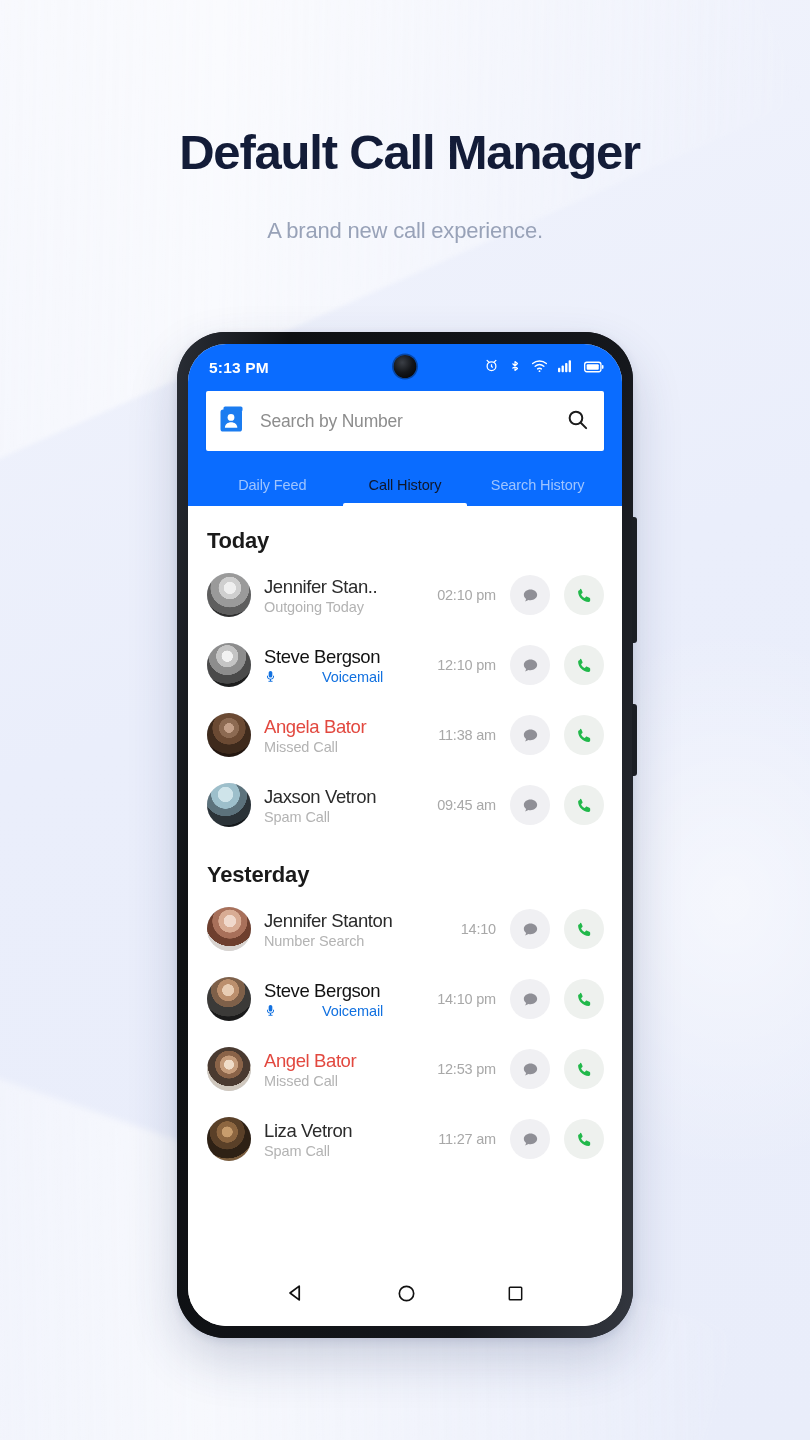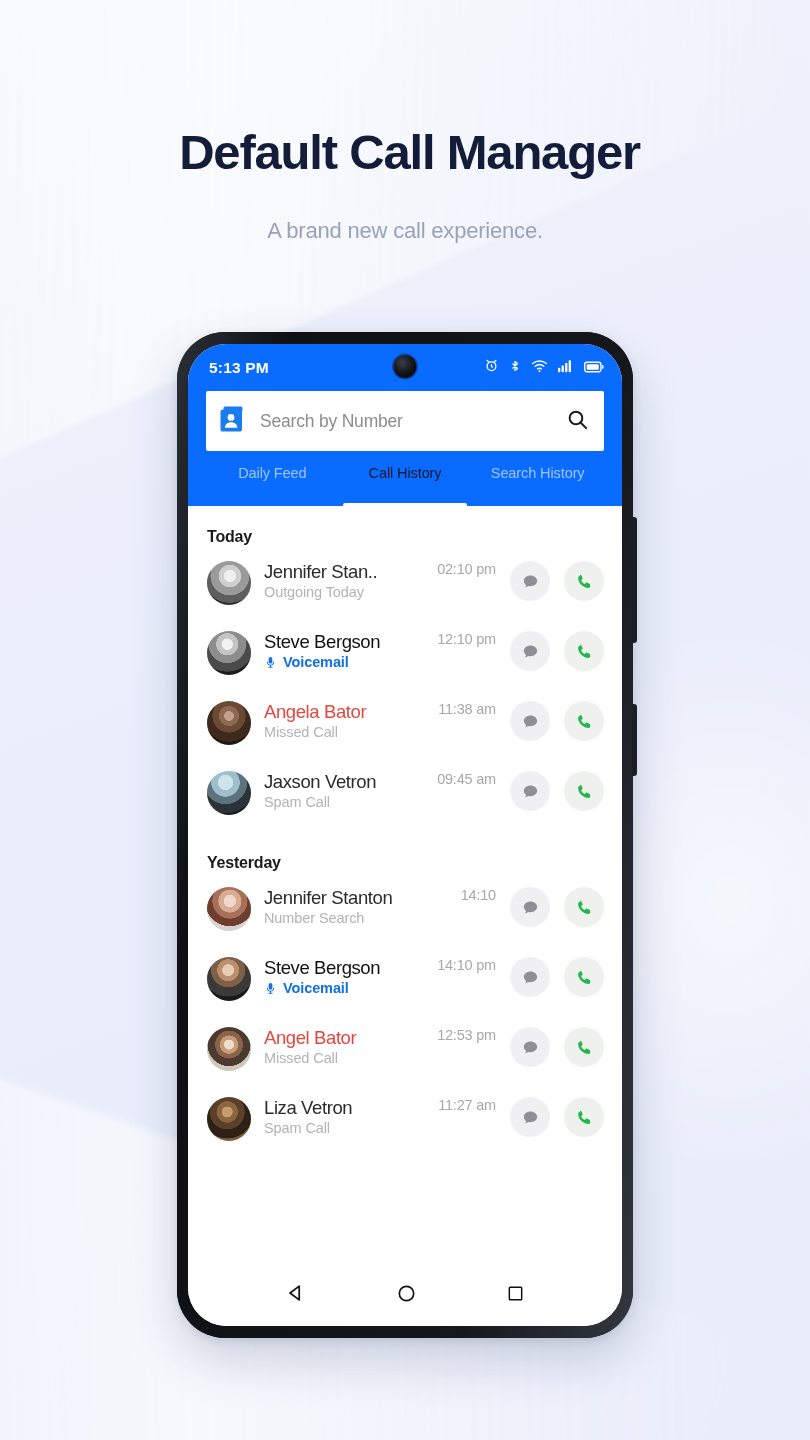--- a/index.html
+++ b/index.html
@@ -162,21 +162,21 @@
     display: flex;
     align-items: flex-end;
     height: 55px;
     background: #0a6cff;
   }
   .tab {
     flex: 1;
     text-align: center;
     font-size: 14.5px;
     color: #9ec4ff;
-    padding-bottom: 25px;
+    padding-bottom: 13px;
     position: relative;
     letter-spacing: -.1px;
   }
   .tab.active {
     color: #0f172a;
     font-weight: normal;
   }
   .tab.active::after {
     content: "";
     position: absolute;
@@ -187,28 +187,29 @@
   }
 
   
   .list {
     background: #ffffff;
     padding: 0 0 0 0;
     height: 760px;
     overflow: hidden;
   }
   .section-title {
-    font-size: 16px;
+    font-size: 22px;
     font-weight: bold;
     color: #1a1a1a;
     padding: 22px 0 6px 19px;
     letter-spacing: -.2px;
   }
   .row {
     display: flex;
+    align-items: center;
     padding: 9px 18px 9px 19px;
     height: 70px;
   }
   .avatar {
     width: 44px; height: 44px;
     border-radius: 50%;
     flex: none;
     overflow: hidden;
     position: relative;
     background: #cfd3da;
@@ -232,21 +233,21 @@
   .name.bold   { font-weight: normal; color: #111; }
   .name.missed { color: #e2483f; }
   .sub {
     font-size: 14.5px;
     color: #b3b3b3;
     margin-top: 1px;
     letter-spacing: -.1px;
     display: flex;
     align-items: center;
   }
-  .sub.voicemail { color: #1271e0; font-weight: bold; }
+  .sub.voicemail { color: #1271e0; font-weight: normal; gap: 39px; }
   .sub .mic { margin-right: 6px; display: flex; }
   .time {
     font-size: 14.5px;
     color: #a8a8a8;
     flex: none;
     width: 70px;
     text-align: right;
     letter-spacing: -.2px;
   }
   .act {

